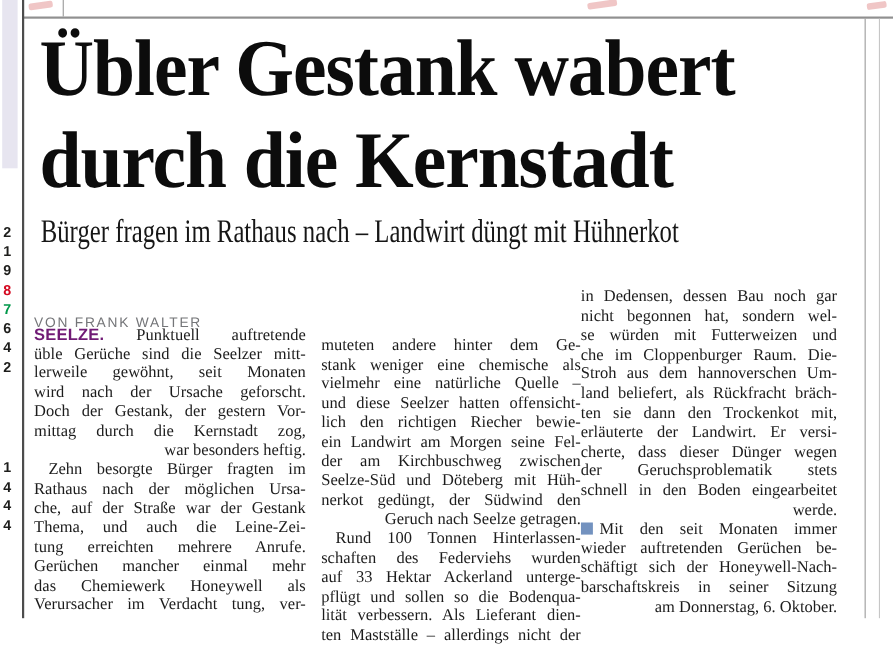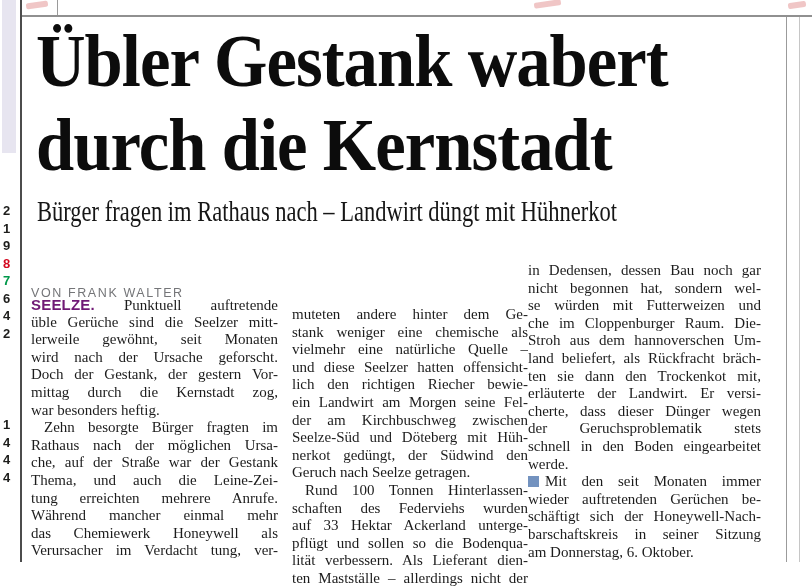--- a/index.html
+++ b/index.html
@@ -47,21 +47,21 @@
     position:absolute;left:31px;top:261px;
     font-family:"Liberation Sans", sans-serif;
     font-size:12.5px;line-height:13px;letter-spacing:1.6px;color:#747578;margin-top:26px;
   }
   .col{
     position:absolute;font-size:15px;line-height:17.6px;color:#1c1c1c;
   }
   .col1{left:31px;top:296px;width:247px;}
   .col2{left:292px;top:262px;width:236px;margin-top:44px;}
   .col3{left:528px;top:262px;width:233px;}
-  .line{white-space:nowrap;}
+  .line{white-space:nowrap;text-align:right;}
   .line.j{text-align:justify;text-align-last:justify;white-space:normal;
     height:17.6px;overflow:hidden;}
   .line.ind{padding-left:13px;}
   .dateline{
     font-family:"Liberation Sans", sans-serif;
     font-weight:bold;font-size:15px;color:#701a75;letter-spacing:.2px;
   }
   .marker{
     display:inline-block;width:11px;height:11px;background:#7392bf;
     margin-right:6px;vertical-align:baseline;position:relative;top:1px;
@@ -110,21 +110,21 @@
     <div class="line j">lerweile gewöhnt, seit Monaten</div>
     <div class="line j">wird nach der Ursache geforscht.</div>
     <div class="line j">Doch der Gestank, der gestern Vor-</div>
     <div class="line j">mittag durch die Kernstadt zog,</div>
     <div class="line">war besonders heftig.</div>
     <div class="line j ind">Zehn besorgte Bürger fragten im</div>
     <div class="line j">Rathaus nach der möglichen Ursa-</div>
     <div class="line j">che, auf der Straße war der Gestank</div>
     <div class="line j">Thema, und auch die Leine-Zei-</div>
     <div class="line j">tung erreichten mehrere Anrufe.</div>
-    <div class="line j">Während mancher einmal mehr</div>
+    <div class="line j">Gerüchen mancher einmal mehr</div>
     <div class="line j">das Chemiewerk Honeywell als</div>
     <div class="line j">Verursacher im Verdacht tung, ver-</div>
   </div>
 <div class="col col2">
     <div class="line j">muteten andere hinter dem Ge-</div>
     <div class="line j">stank weniger eine chemische als</div>
     <div class="line j">vielmehr eine natürliche Quelle –</div>
     <div class="line j">und diese Seelzer hatten offensicht-</div>
     <div class="line j">lich den richtigen Riecher bewie-</div>
     <div class="line j">ein Landwirt am Morgen seine Fel-</div>

